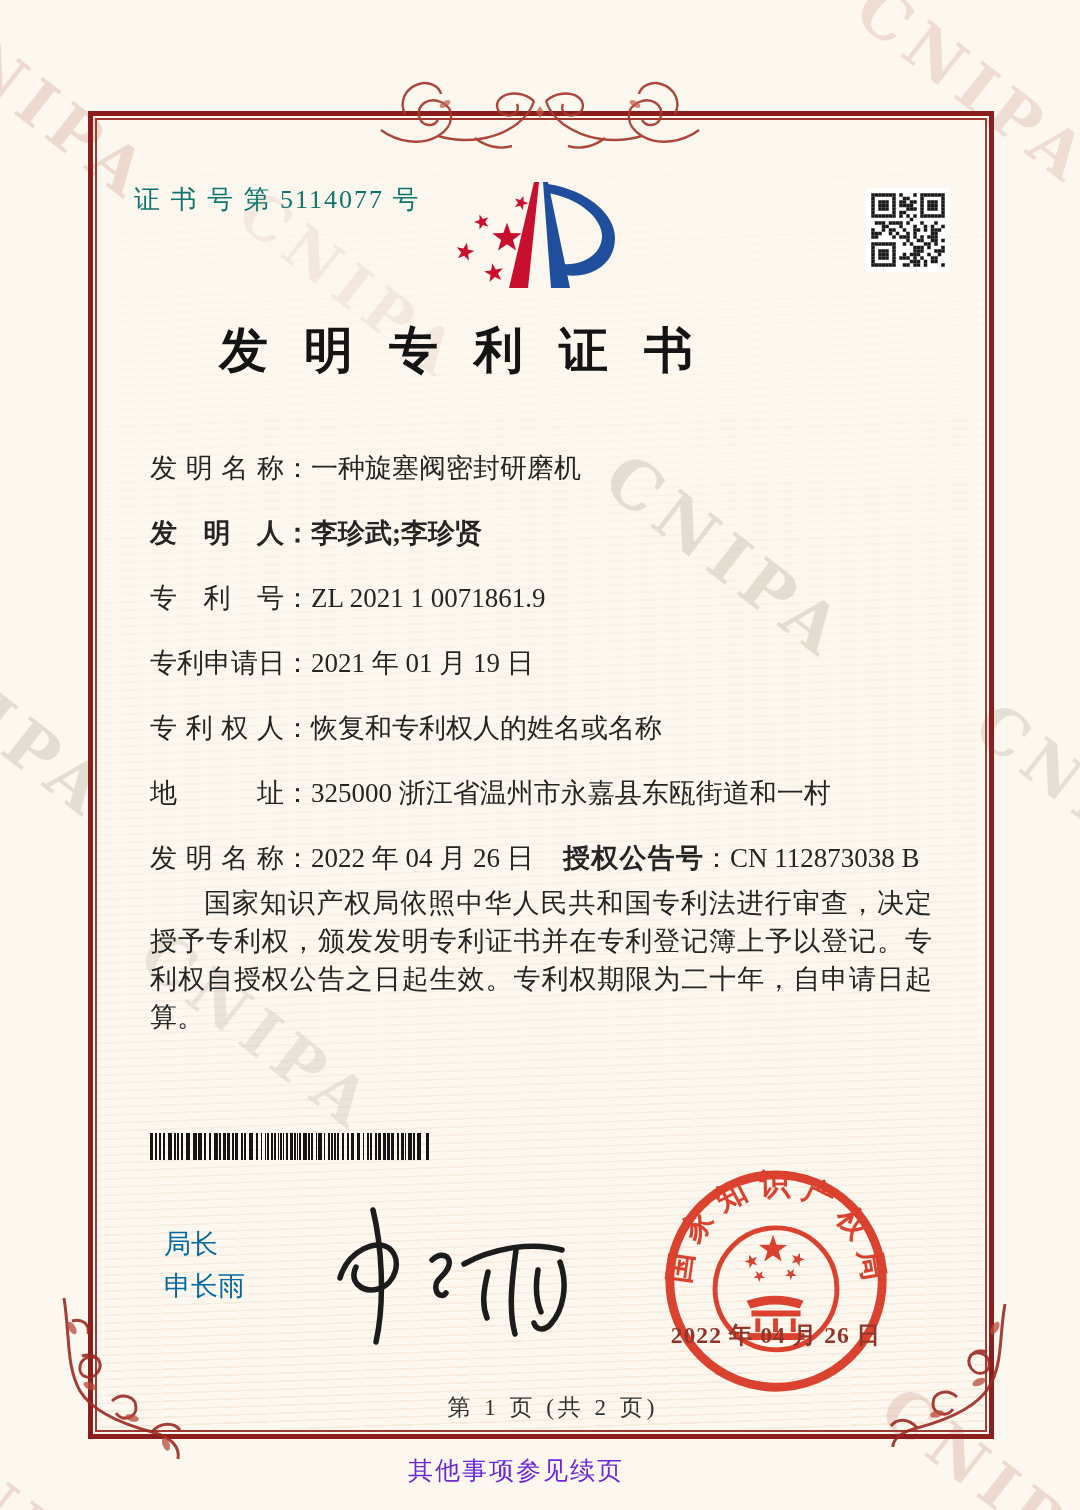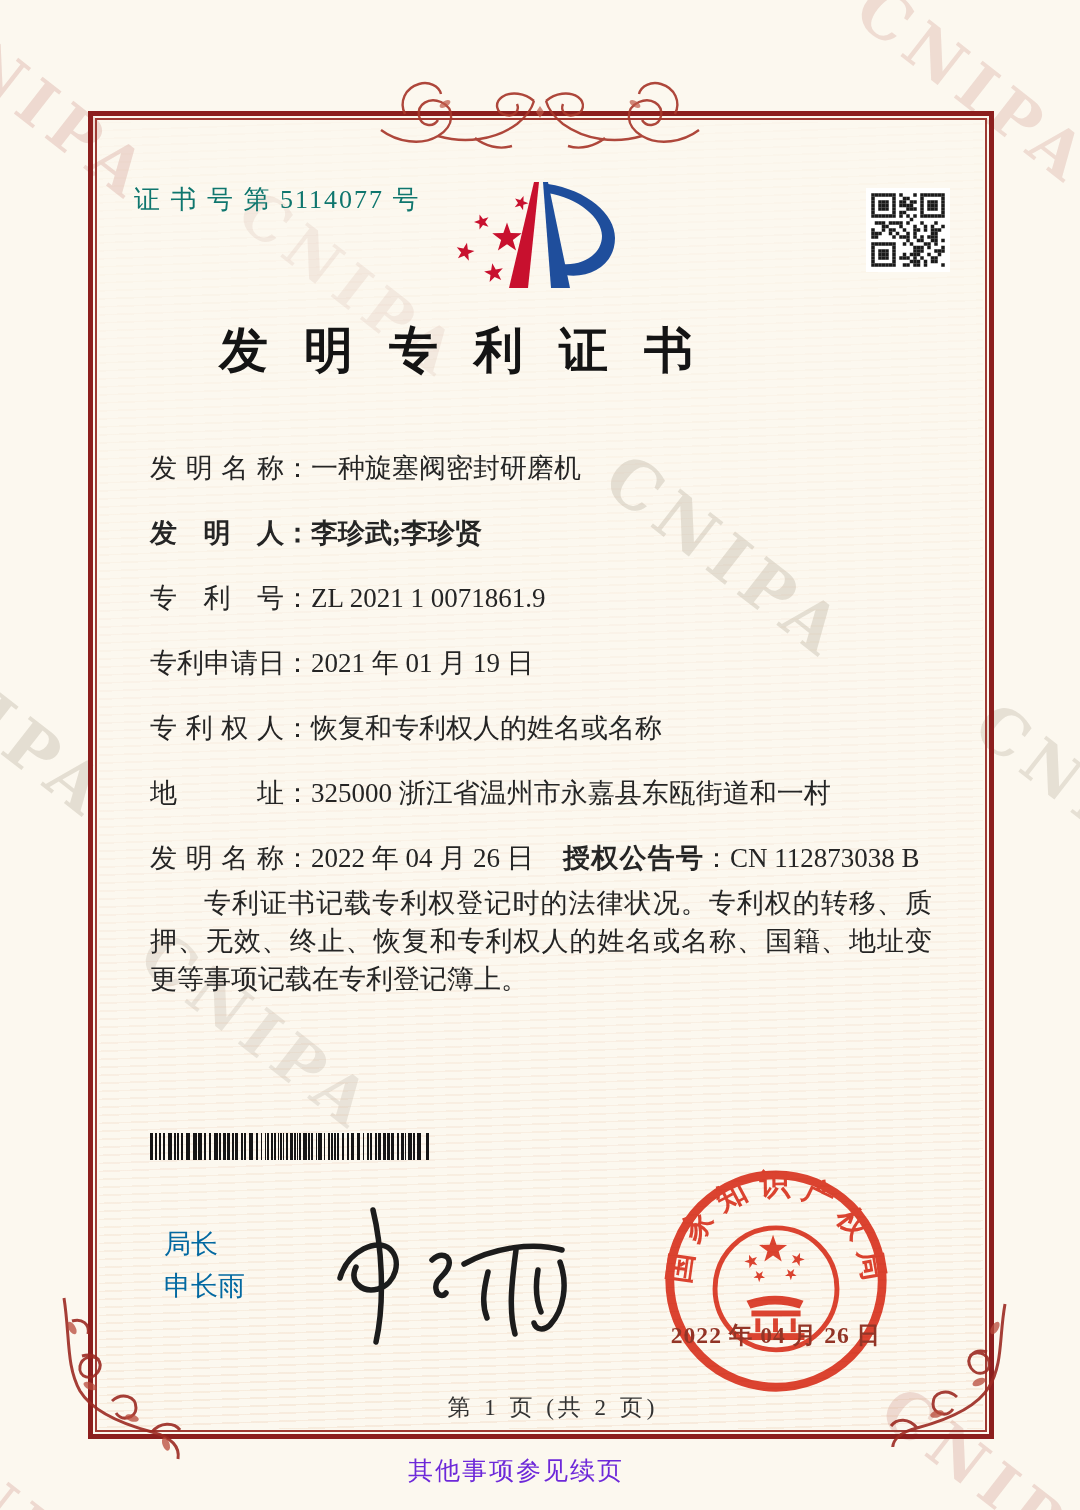--- a/index.html
+++ b/index.html
@@ -408,21 +408,21 @@
     <span class="flabel">地址</span><span>：</span><span class="fvalue">325000 浙江省温州市永嘉县东瓯街道和一村</span>
   </div>
   <div class="field-row r6">
     <span class="flabel">发明名称</span><span>：</span><span class="fvalue">2022 年 04 月 26 日</span>
   </div>
   <div class="grant2">
     <span class="flabel">授权公告号</span><span>：</span><span class="fvalue">CN 112873038 B</span>
   </div>
 
   <div class="body-text">
-    <p>专利证书记载专利权登记时的法律状况。专利权的转移、质押、无效、终止、恢复和专利权人的姓名或名称、国籍、地址变更等事项记载在专利登记簿上。</p>
+    <p>国家知识产权局依照中华人民共和国专利法进行审查，决定授予专利权，颁发发明专利证书并在专利登记簿上予以登记。专利权自授权公告之日起生效。专利权期限为二十年，自申请日起算。</p>
   </div>
 
   <svg class="barcode" id="barcode-svg" width="280" height="27" viewBox="0 0 280 27">
       <rect x="0" y="0" width="3" height="27" fill="#151515"></rect>
       <rect x="5" y="0" width="2" height="27" fill="#151515"></rect>
       <rect x="9" y="0" width="2" height="27" fill="#151515"></rect>
       <rect x="13" y="0" width="2" height="27" fill="#151515"></rect>
       <rect x="18" y="0" width="4" height="27" fill="#151515"></rect>
       <rect x="24" y="0" width="2" height="27" fill="#151515"></rect>
       <rect x="27" y="0" width="2" height="27" fill="#151515"></rect>

